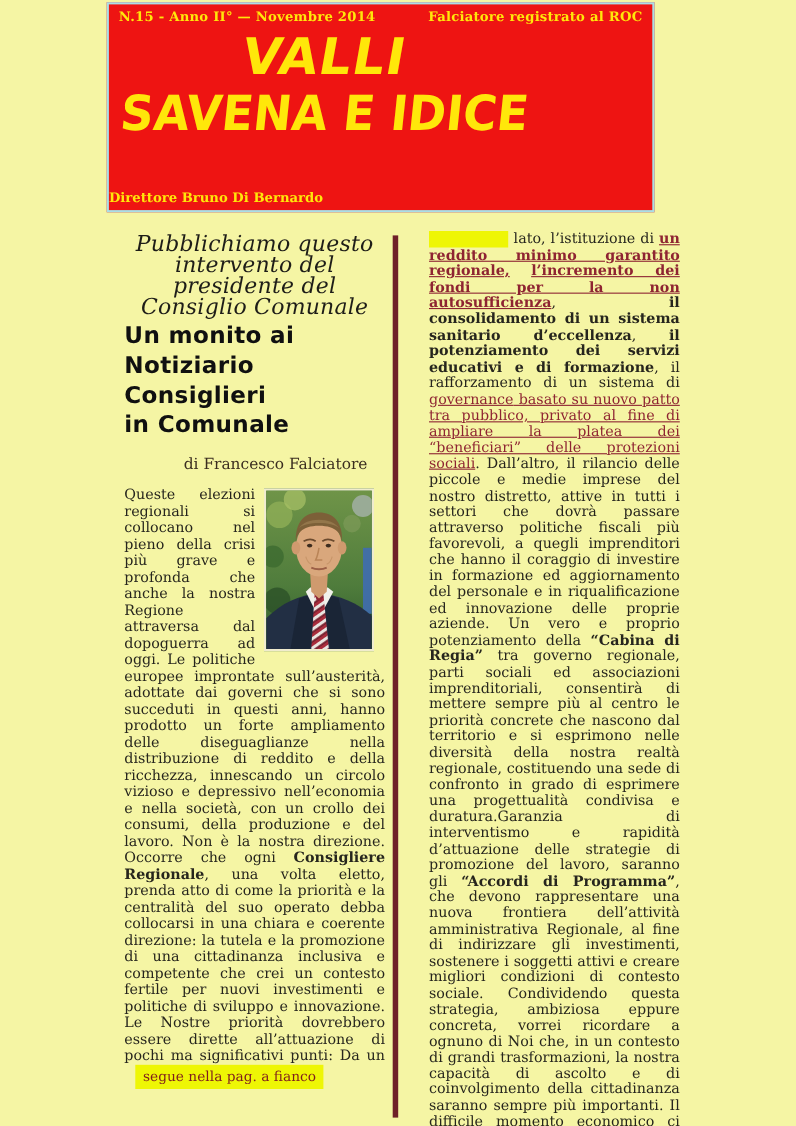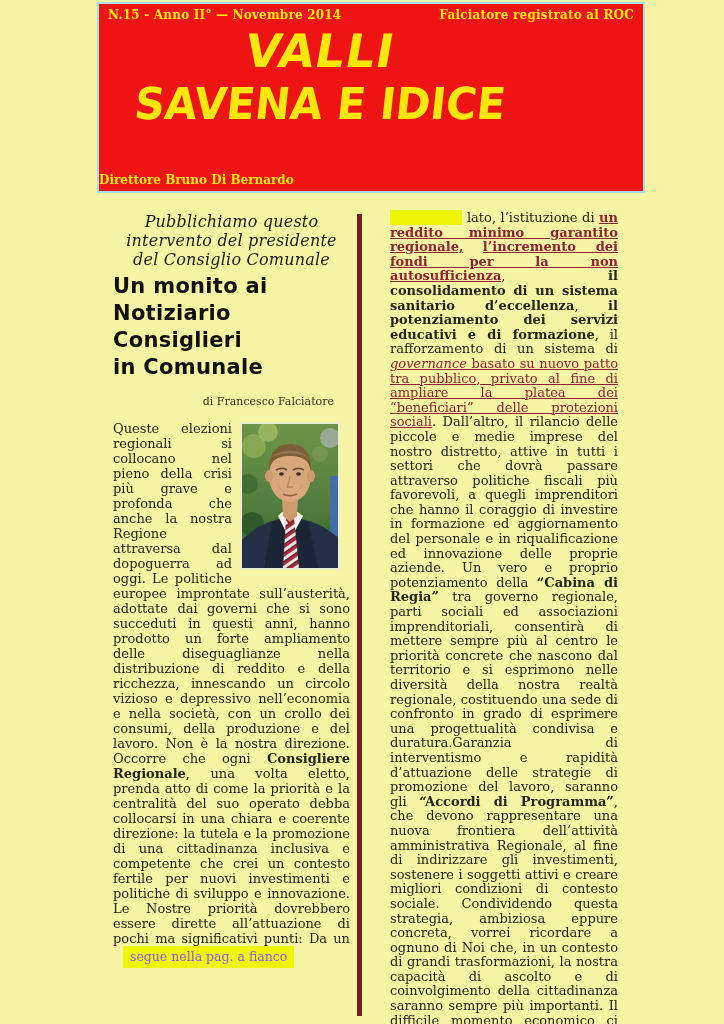--- a/index.html
+++ b/index.html
@@ -4,21 +4,21 @@
 <style>
   html,body{margin:0;padding:0;}
   body{
     width:724px;height:1024px;position:relative;overflow:hidden;
     background:#f5f5a4;
     font-family:"DejaVu Serif","Liberation Serif",serif;
     color:#2a2820;
   }
   
   .masthead{
-    position:absolute;left:97px;top:2px;width:548px;height:191px;
+    position:absolute;left:97px;top:2px;width:498px;height:191px;
     box-sizing:border-box;border:2px solid #aadfe6;background:#ee1412;
   }
   .masthead-meta{
     display:flex;justify-content:space-between;
     padding:4px 9px 0 9px;
     font-weight:bold;font-size:12px;color:#ffe70a;letter-spacing:.2px;
   }
   .masthead-title{ text-align:center;margin-right:102px;color:#ffe70a; }
   .title-line1{
     font-family:"DejaVu Sans","Liberation Sans",sans-serif;
@@ -36,44 +36,44 @@
     font-weight:bold;font-size:12px;color:#ffe70a;
   }
   
   .col-divider{
     position:absolute;left:357px;top:214px;width:5px;height:802px;
     background:#6f2028;
   }
   .left-col{position:absolute;left:113px;top:212px;width:237px;}
   .right-col{position:absolute;left:390px;top:211px;width:228px;}
   .intro{
-    font-style:italic;font-size:16px;line-height:19px;text-align:center;
+    font-style:italic;font-size:20px;line-height:19px;text-align:center;
     color:#1e1d18;letter-spacing:.2px;
   }
   .headline{
     font-family:"DejaVu Sans","Liberation Sans",sans-serif;
     font-weight:bold;font-size:21px;line-height:27px;
     color:#101010;margin-top:4px;letter-spacing:.3px;
   }
   .byline{
-    font-size:11px;text-align:right;padding-right:16px;margin-top:14px;
+    font-size:14px;text-align:right;padding-right:16px;margin-top:14px;
     color:#3a2d1f;
   }
   .body-text{
     font-size:13px;line-height:15px;text-align:justify;margin-top:13px;
     color:#26251d;
   }
   .right-col .body-text{margin-top:0;line-height:14.6px;}
   .b{font-weight:bold;}
-  .i{font-style:italic;}
+  .i{}
   .u{text-decoration:underline;}
   .m{color:#8e2432;}
   .hl{background:#eef605;}
   .chip{
-    display:inline-block;background:#eef605;color:#8b5cf6;
+    display:inline-block;background:#eef605;color:#7f1d1d;
     font-size:12.5px;line-height:15px;padding:3px 7px 4px;
     margin-left:10px;white-space:nowrap;
   }
   
   .portrait{
     float:right;width:96px;height:144px;margin:1px 10px 3px 8px;
     border:2px solid #f0ecce;background:#4c7a3a;
   }
   .portrait svg{display:block;width:96px;height:144px;}
 </style>

